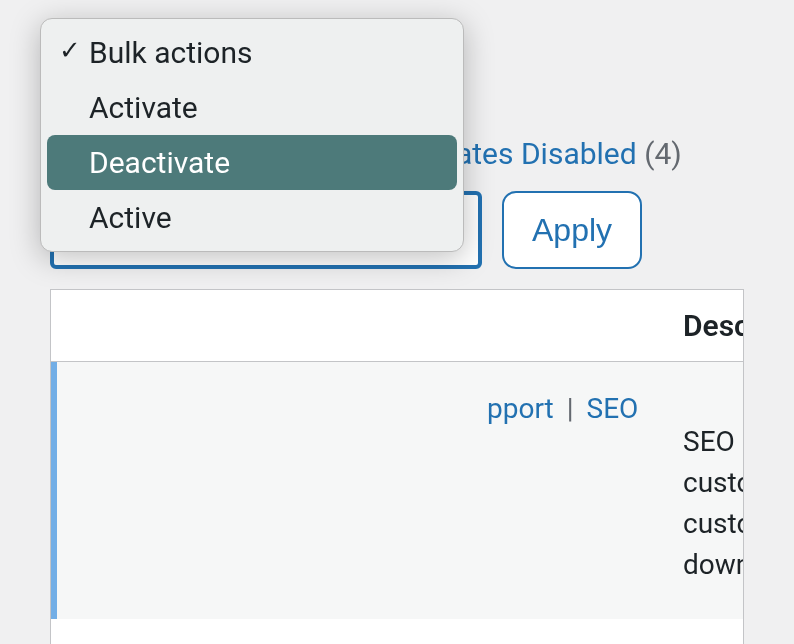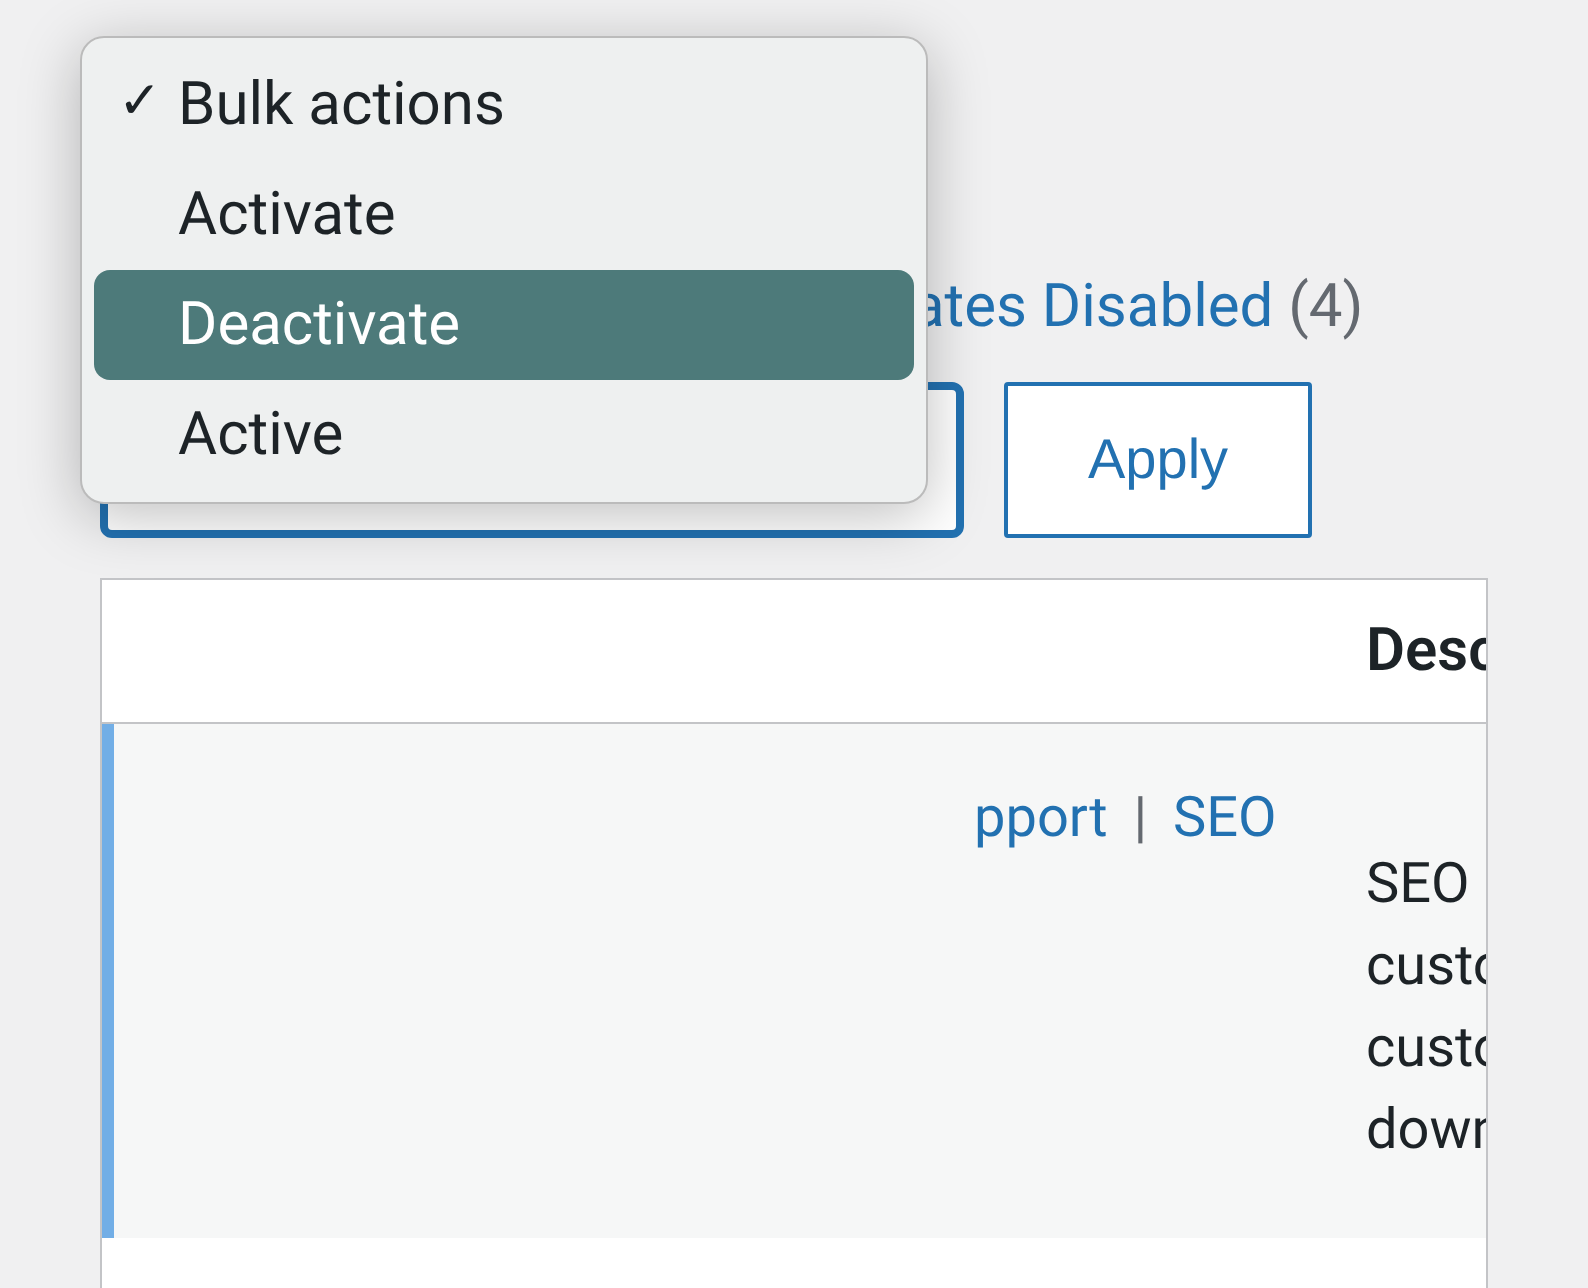--- a/index.html
+++ b/index.html
@@ -58,24 +58,24 @@
       border: 4px solid #2271b1;
       border-radius: 6px;
       background: #fff;
       width: 432px;
       height: 78px;
     }
     .apply-btn {
       background: #fff;
       border: 2px solid #2271b1;
       color: #2271b1;
-      font-size: 28px;
+      font-size: 32px;
       font-weight: 400;
-      padding: 14px 40px;
-      border-radius: 2px;
+      padding: 14px 28px;
+      border-radius: 14px;
       cursor: pointer;
     }
     .dropdown {
       position: absolute;
       top: 18px;
       left: 40px;
       width: 424px;
       background: #eef0f0;
       border: 1px solid #bbb;
       border-radius: 12px;

